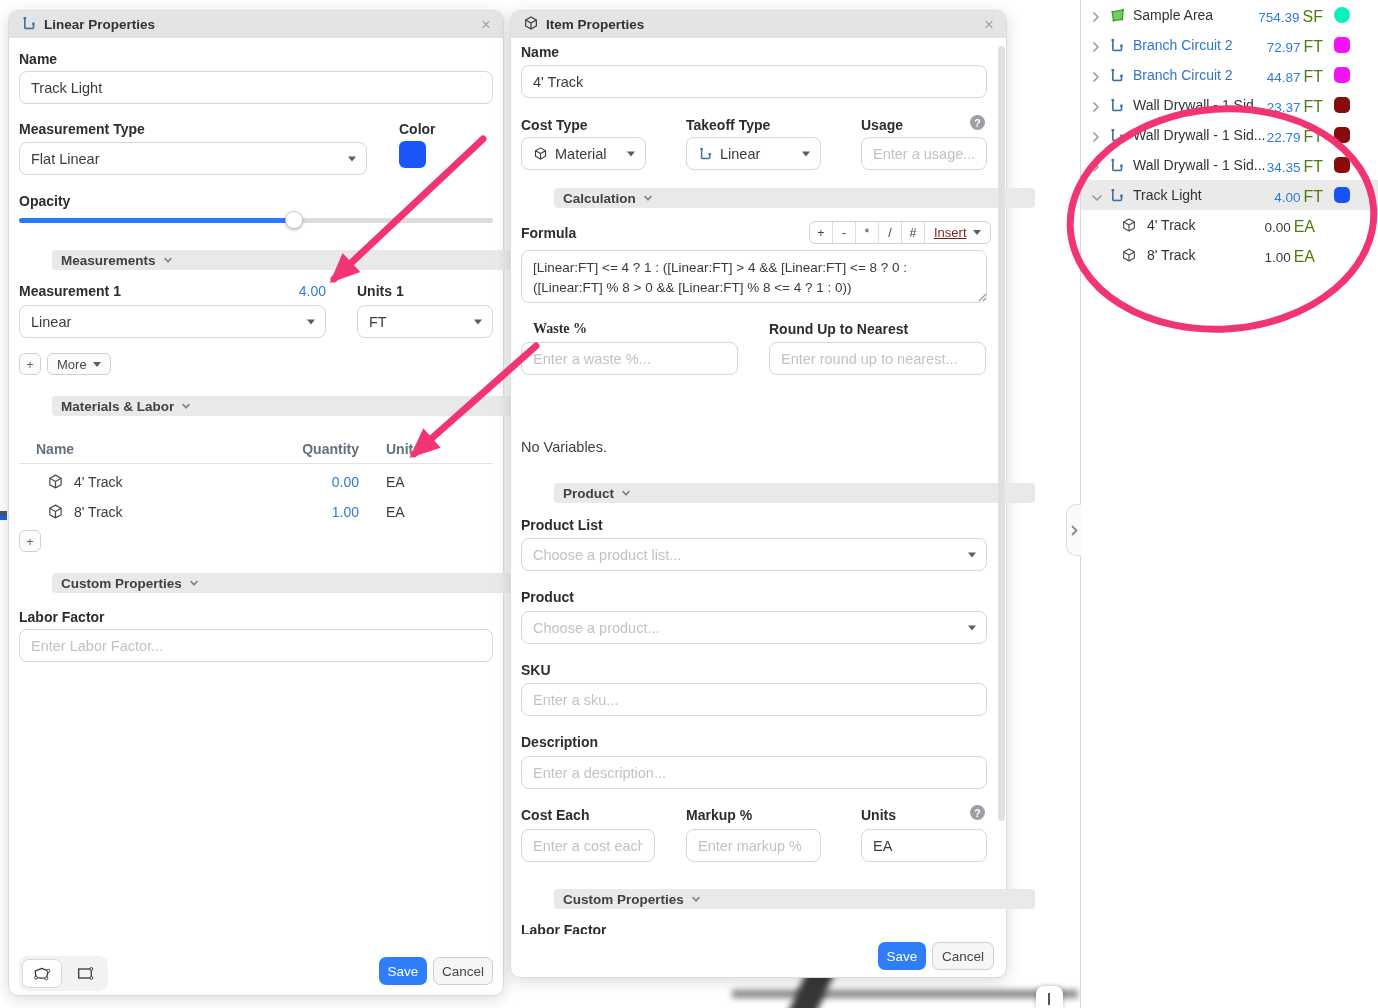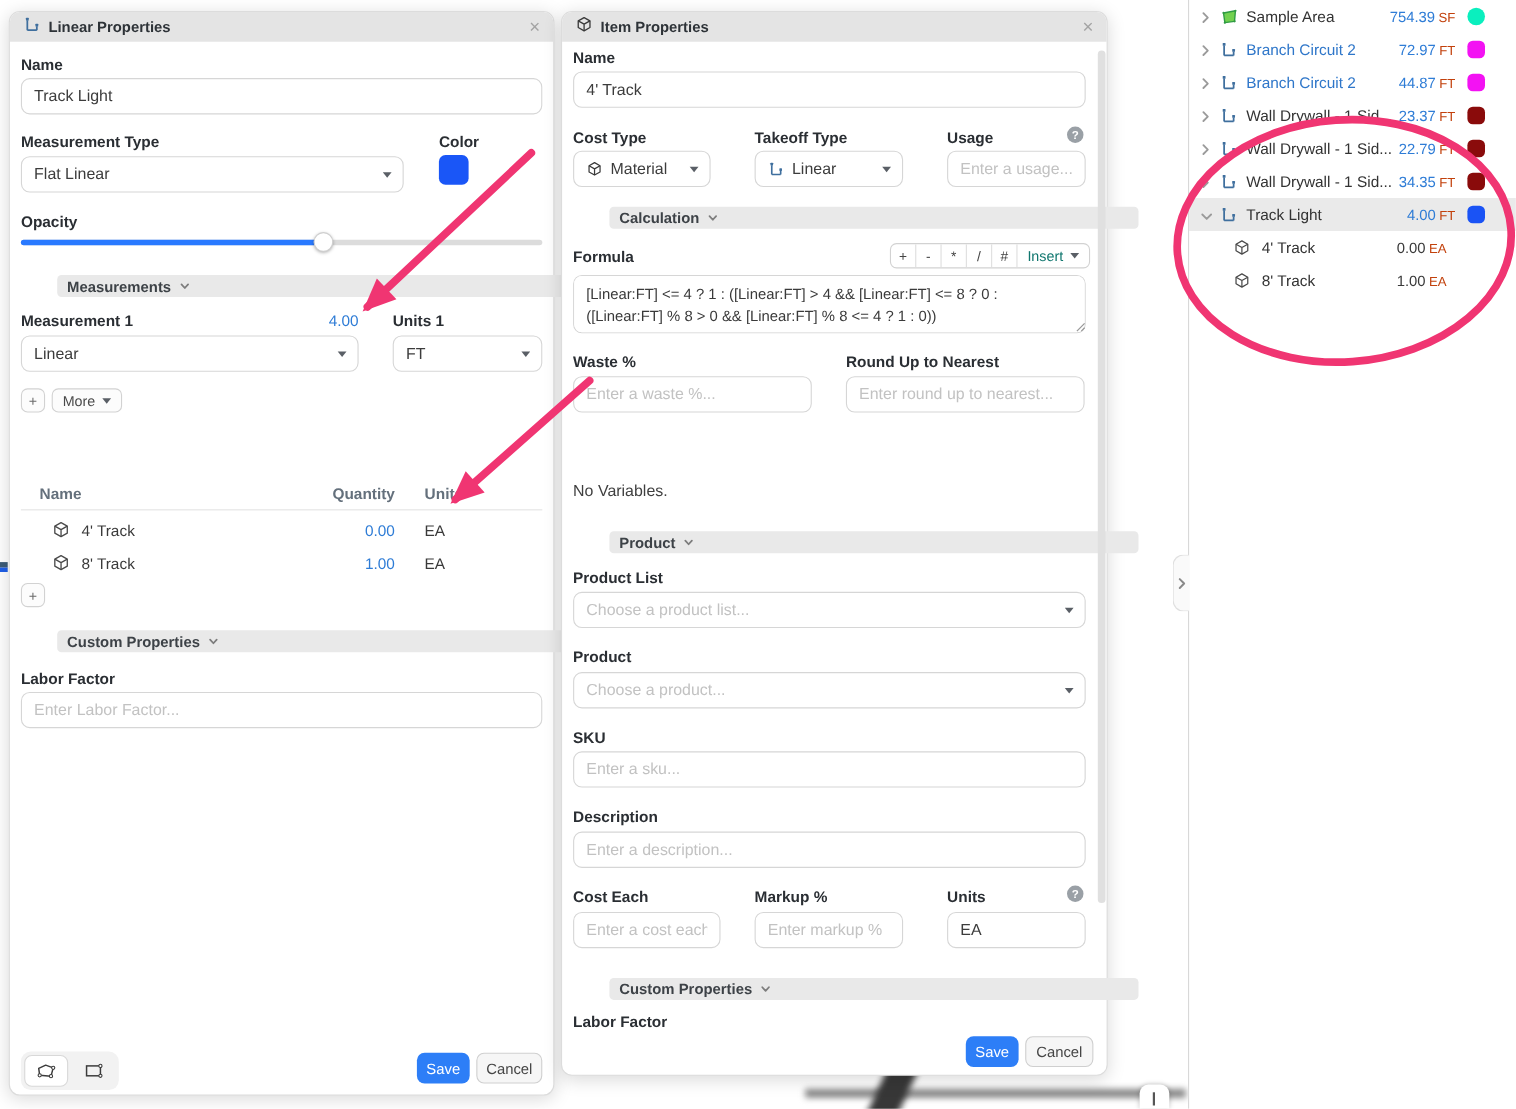--- a/index.html
+++ b/index.html
@@ -34,41 +34,41 @@
 
 .th { position:absolute; font-size:14px; font-weight:bold; color:#64707c; }
 .tdname { position:absolute; font-size:14px; color:#3a3a3a; display:flex; align-items:center; gap:10px; }
 .tdqty { position:absolute; font-size:14px; color:#2e7cd6; text-align:right; width:90px; }
 .tdunit { position:absolute; font-size:14px; color:#3a3a3a; }
 .divider { position:absolute; height:1px; background:#e3e3e3; }
 
 
 .ops { position:absolute; display:flex; border:1px solid #d2d2d2; border-radius:6px; background:#fff; height:23px; overflow:hidden; }
 .ops .op { width:23px; display:flex; align-items:center; justify-content:center; font-size:12.5px; color:#444; border-right:1px solid #dedede; }
-.ops .insert { display:flex; align-items:center; justify-content:center; gap:6px; padding:0 9px; font-size:13px; color:#0f766e; }
+.ops .insert { display:flex; align-items:center; justify-content:center; gap:6px; padding:0 9px; font-size:13px; color:#7f1d1d;text-decoration:underline; }
 .formula { position:absolute; border:1px solid #d6d6d6; border-radius:8px; padding:7px 11px; font-size:13.5px; line-height:1.45; color:#3a3a3a; font-family:inherit; resize:none; width:466px; height:53px; }
 
 
 .tools { position:absolute; background:#f2f2f2; border-radius:9px; padding:3px; display:flex; gap:3px; }
 .tool { width:40px; height:29px; border-radius:7px; display:flex; align-items:center; justify-content:center; }
 .tool.active { background:#fff; border:1px solid #d8d8d8; }
 
 
 #takeoff-panel { position:absolute; left:1080px; top:0; width:298px; height:1008px; background:#fff; border-left:1px solid #d8d8d8; z-index:5; }
 .trow { position:absolute; left:0; width:298px; height:30px; }
 .trow.sel { background:#eaeaea; }
 .tchev { position:absolute; left:10px; top:9px; }
 .ticon { position:absolute; left:28px; top:7px; }
 .trow.child .ticon { left:40px; }
 .tname { position:absolute; left:52px; top:7px; font-size:14px; color:#333; white-space:nowrap; }
 .trow.child .tname { left:66px; }
 .tname.blue { color:#2e76c9; }
 .tval { position:absolute; right:56px; top:8px; font-size:13.5px; color:#2e7cd6; white-space:nowrap; }
 .trow.child .tval { right:64px; color:#3a3a3a; }
-.tval .unit { font-size:12px; color:#c2410c; margin-left:3px; }
+.tval .unit { font-size:16px; color:#4d7c0f; margin-left:3px; }
 .tswatch { position:absolute; left:253px; top:7px; width:16px; height:16px; border-radius:5px; }
 
 
 .collapse-tab { position:absolute; left:1066px; top:504px; width:15px; height:52px; background:#fafafa; border:1px solid #e0e0e0; border-right:none; border-radius:10px 0 0 10px; z-index:6; display:flex; align-items:center; justify-content:center; }
 
 
 .canvas-line { position:absolute; left:732px; top:990px; width:346px; height:8px; background:#858585; filter:blur(3px); z-index:1; }
 .canvas-blob { position:absolute; left:793px; top:962px; width:26px; height:84px; background:#373737; transform:rotate(25deg); filter:blur(3px); z-index:1; }
 .canvas-control { position:absolute; left:1036px; top:986px; width:27px; height:22px; background:#fff; border-radius:8px 8px 0 0; box-shadow:0 0 5px rgba(0,0,0,.25); z-index:2; }
 .canvas-control::after { content:""; position:absolute; left:12px; top:7px; width:2px; height:12px; background:#555; }
@@ -144,20 +144,26 @@
     <span>FT</span>
     <span class="caret"></span>
   </div>
 
   <div class="btn-sq" style="left:10px; top:342px;">+</div>
   <div class="btn-more" style="left:38px; top:342px;">
     <span>More</span>
     <span class="caret" style="position:static; transform:none;"></span>
   </div>
 
+  <div class="section-bar" style="left:6px; top:385px; width:484px;">
+    <span>Materials &amp; Labor</span>
+    <svg width="10" height="10" viewBox="0 0 10 10">
+        <path d="M2 3.5L5 6.8L8 3.5" stroke="#7d7d7d" stroke-width="1.6" fill="none" stroke-linecap="round" stroke-linejoin="round"></path>
+      </svg>
+  </div>
 
   <div class="th" style="left:27px; top:430px;">Name</div>
   <div class="th" style="left:260px; top:430px; width:90px; text-align:right;">Quantity</div>
   <div class="th" style="left:377px; top:430px;">Units</div>
   <div class="divider" style="left:10px; top:452px; width:474px;"></div>
 
   <div>
     <div class="tdname" style="left:38px; top:462px;">
       <svg width="17" height="17" viewBox="0 0 24 24" fill="none" stroke="#4a4a4a" stroke-width="1.7" stroke-linejoin="round">
           <path d="M12 3l8 4.5v9L12 21l-8-4.5v-9z"></path>
@@ -272,21 +278,21 @@
     <div class="insert">
       <span>Insert</span>
       <span class="caret" style="position:static; transform:none;"></span>
     </div>
   </div>
   <textarea class="formula" style="left: 10px; top: 239px;">[Linear:FT] &lt;= 4 ? 1 : ([Linear:FT] &gt; 4 &amp;&amp; [Linear:FT] &lt;= 8 ? 0 : ([Linear:FT] % 8 &gt; 0 &amp;&amp; [Linear:FT] % 8 &lt;= 4 ? 1 : 0))</textarea>
   <svg class="grip" style="left:467px; top:282px;" width="9" height="9" viewBox="0 0 9 9">
       <path d="M8 1L1 8M8 5L5 8" stroke="#9b9b9b" stroke-width="1.2"></path>
     </svg>
 
-  <div class="label" style="left:10px; top:310px;">Waste %</div>
+  <div class="label" style="left:22px; top:310px;font-family:Liberation Serif, serif;">Waste %</div>
   <div class="label" style="left:258px; top:310px;">Round Up to Nearest</div>
   <input class="input" style="left: 258px; top: 331px; width: 217px;" placeholder="Enter round up to nearest...">
   <input class="input" style="left: 10px; top: 331px; width: 217px;" placeholder="Enter a waste %...">
 
   <div class="novars" style="left:10px; top:428px;">No Variables.</div>
 
   <div class="section-bar" style="left:6px; top:472px; width:481px;">
     <span>Product</span>
     <svg width="10" height="10" viewBox="0 0 10 10">
         <path d="M2 3.5L5 6.8L8 3.5" stroke="#7d7d7d" stroke-width="1.6" fill="none" stroke-linecap="round" stroke-linejoin="round"></path>

